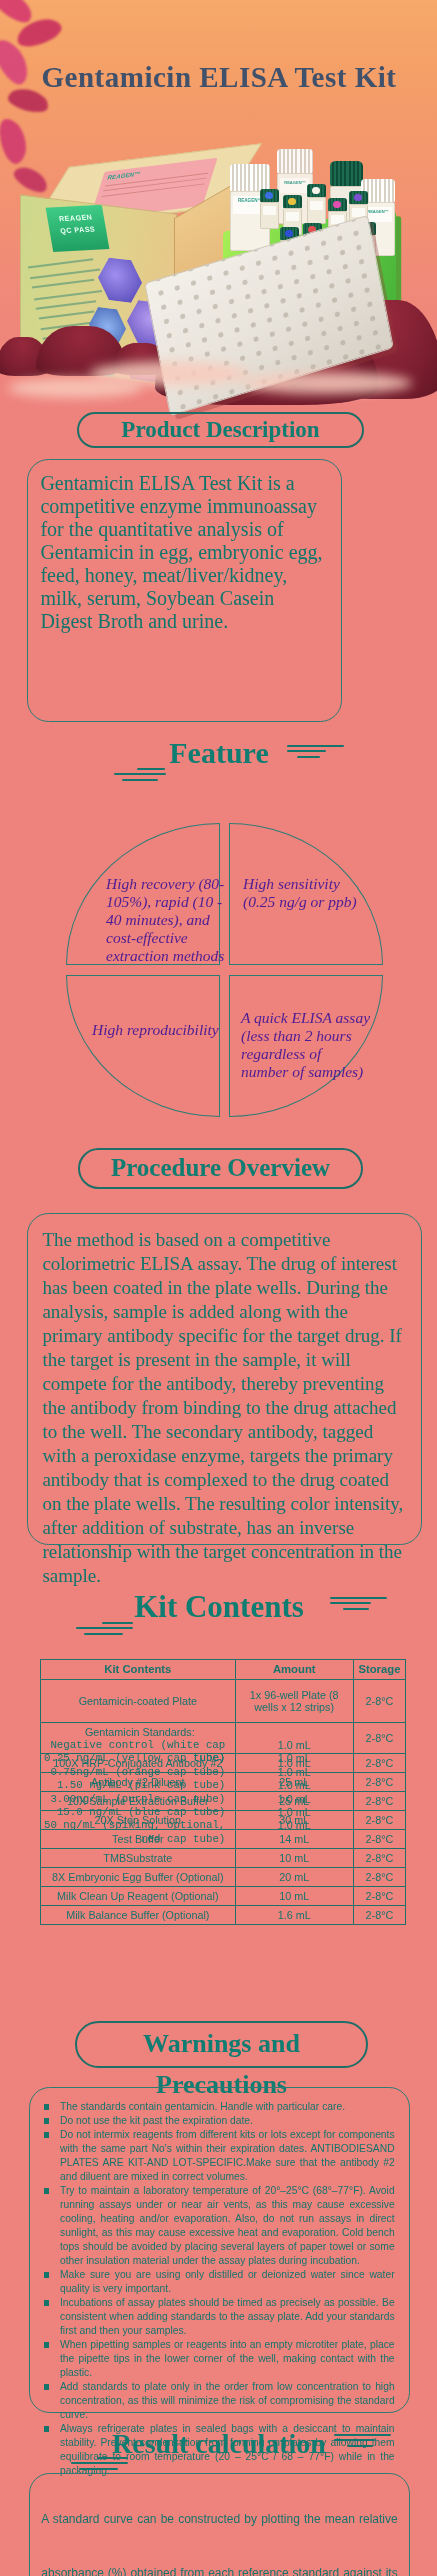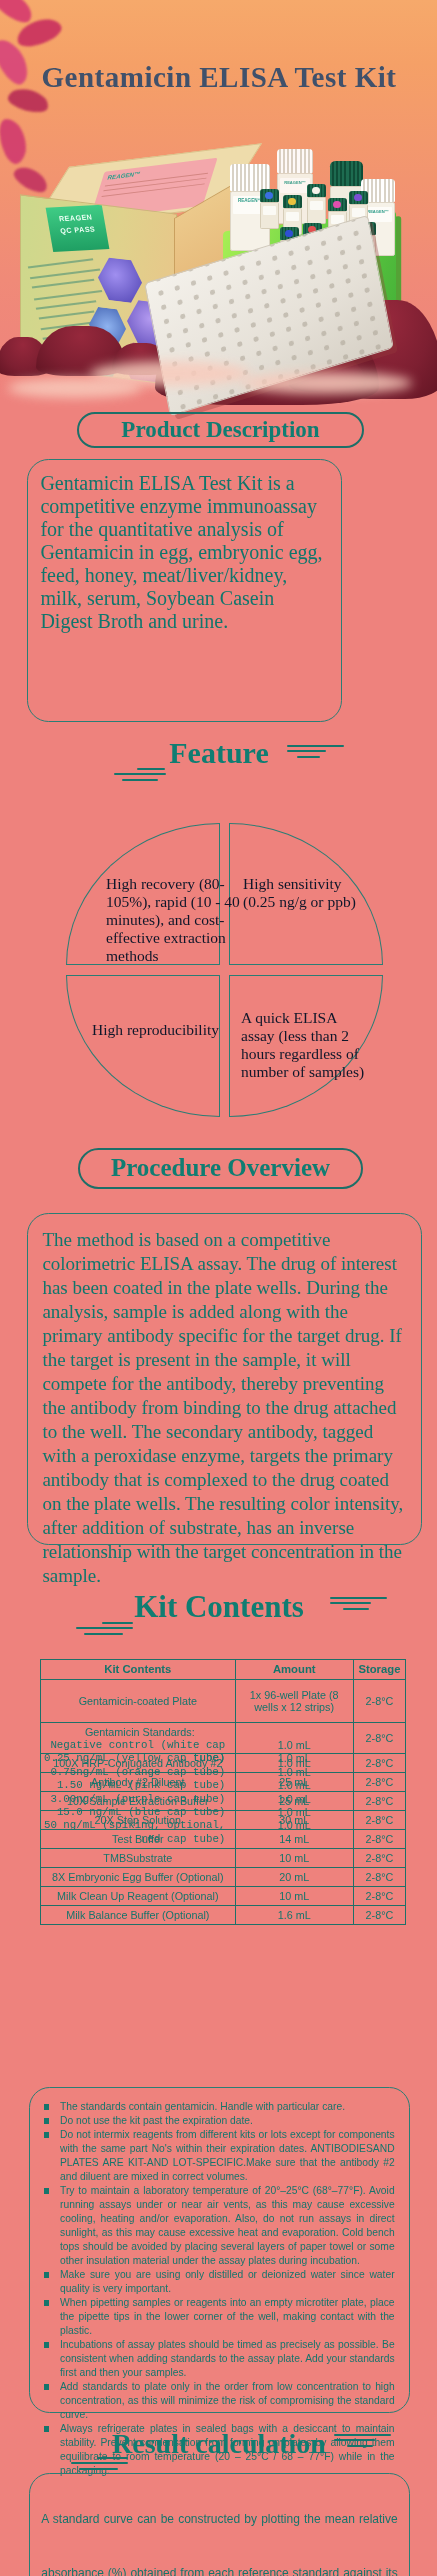--- a/index.html
+++ b/index.html
@@ -104,21 +104,21 @@
         padding:12.4px 17.5px 0 12.4px;font-size:20px;line-height:23px;}
   
   .feature-heading{top:736px;font-size:30px;}
   .deco-f-left{left:114px;top:764px;width:52px;}
   .deco-f-right{left:287px;top:741px;width:57px;}
   .quad{position:absolute;border:1.5px solid #2a7d75;}
   .q-tl{left:66px;top:823px;width:152px;height:140px;border-radius:100% 0 0 0;}
   .q-tr{left:229px;top:823px;width:152px;height:140px;border-radius:0 100% 0 0;}
   .q-bl{left:66px;top:975px;width:152px;height:140px;border-radius:0 0 0 100%;}
   .q-br{left:229px;top:975px;width:152px;height:140px;border-radius:0 0 100% 0;}
-  .quad-text{position:absolute;color:#0f172a;font-size:15.5px;line-height:18px;}
+  .quad-text{position:absolute;color:#4c1d95;font-size:15.5px;line-height:18px;font-style:italic;}
   .qt-tl{left:106px;top:875px;width:134px;}
   .qt-tr{left:243px;top:875px;width:124px;}
   .qt-bl{left:92px;top:1021px;width:144px;}
   .qt-br{left:241px;top:1009px;width:131px;}
   
   .pill-procedure{left:78px;top:1148px;width:281px;height:37px;font-size:25px;line-height:36px;}
   .proc-box{left:27px;top:1213px;width:395px;height:332px;box-sizing:border-box;
         padding:14.4px 15.5px 0 14.4px;font-size:19px;line-height:24px;}
   
   .kit-heading{top:1589px;font-size:31px;}
@@ -434,29 +434,30 @@
           <td class="stor">2-8°C</td>
         </tr>
         <tr>
           <td>Milk Balance Buffer (Optional)</td>
           <td class="amt">1.6 mL</td>
           <td class="stor">2-8°C</td>
         </tr>
       </tbody>
   </table>
 
+  <div class="pill pill-warnings">Warnings and Precautions</div>
   <div class="round-box warn-box">
     <ul>
         <li>The standards contain gentamicin.  Handle with particular care.</li>
         <li>Do not use the kit past the expiration date.</li>
         <li>Do not intermix reagents from different kits or lots except for components with the same part No's within their expiration dates.  ANTIBODIESAND PLATES ARE KIT-AND LOT-SPECIFIC.Make sure that the antibody #2 and diluent are mixed in correct volumes.</li>
         <li>Try to maintain a laboratory temperature of 20°–25°C (68°–77°F). Avoid running assays under or near air vents, as this may cause excessive cooling, heating and/or evaporation. Also, do not run assays in direct sunlight, as this may cause excessive heat and evaporation. Cold bench tops should be avoided by placing several layers of paper towel or some other insulation material under the assay plates during incubation.</li>
         <li>Make sure you are using only distilled or deionized water since water quality is very important.</li>
+        <li>Incubations of assay plates should be timed as precisely as possible. Be consistent when adding standards to the assay plate. Add your standards first and then your samples.</li>
         <li>When pipetting samples or reagents into an empty microtiter plate, place the pipette tips in the lower corner of the well, making contact with the plastic.</li>
-        <li>Incubations of assay plates should be timed as precisely as possible. Be consistent when adding standards to the assay plate. Add your standards first and then your samples.</li>
         <li>Add standards to plate only in the order from low concentration to high concentration, as this will minimize the risk of compromising the standard curve.</li>
         <li>Always refrigerate plates in sealed bags with a desiccant to maintain stability. Prevent condensation from forming on plates by allowing them equilibrate to room temperature (20 – 25°C / 68 – 77°F) while in the packaging.</li>
       </ul>
   </div>
 
   <h2 class="lined-heading result-heading">Result calculation</h2>
   <div class="deco deco-r-left">
     <i style="width:31px;margin-left:26px;"></i>
       <i style="width:57px;"></i>
       <i style="width:39px;margin-left:7.7px;"></i>

